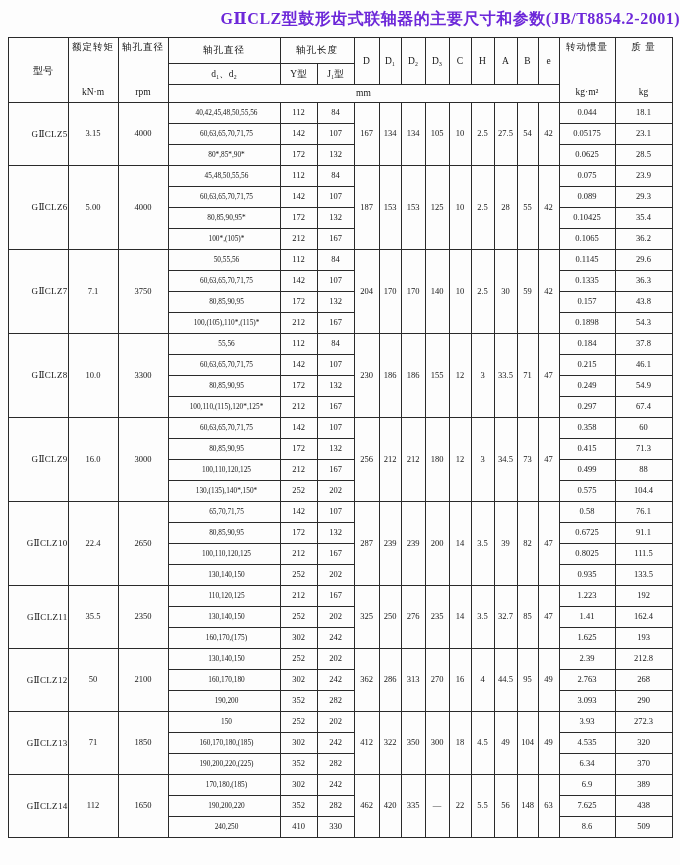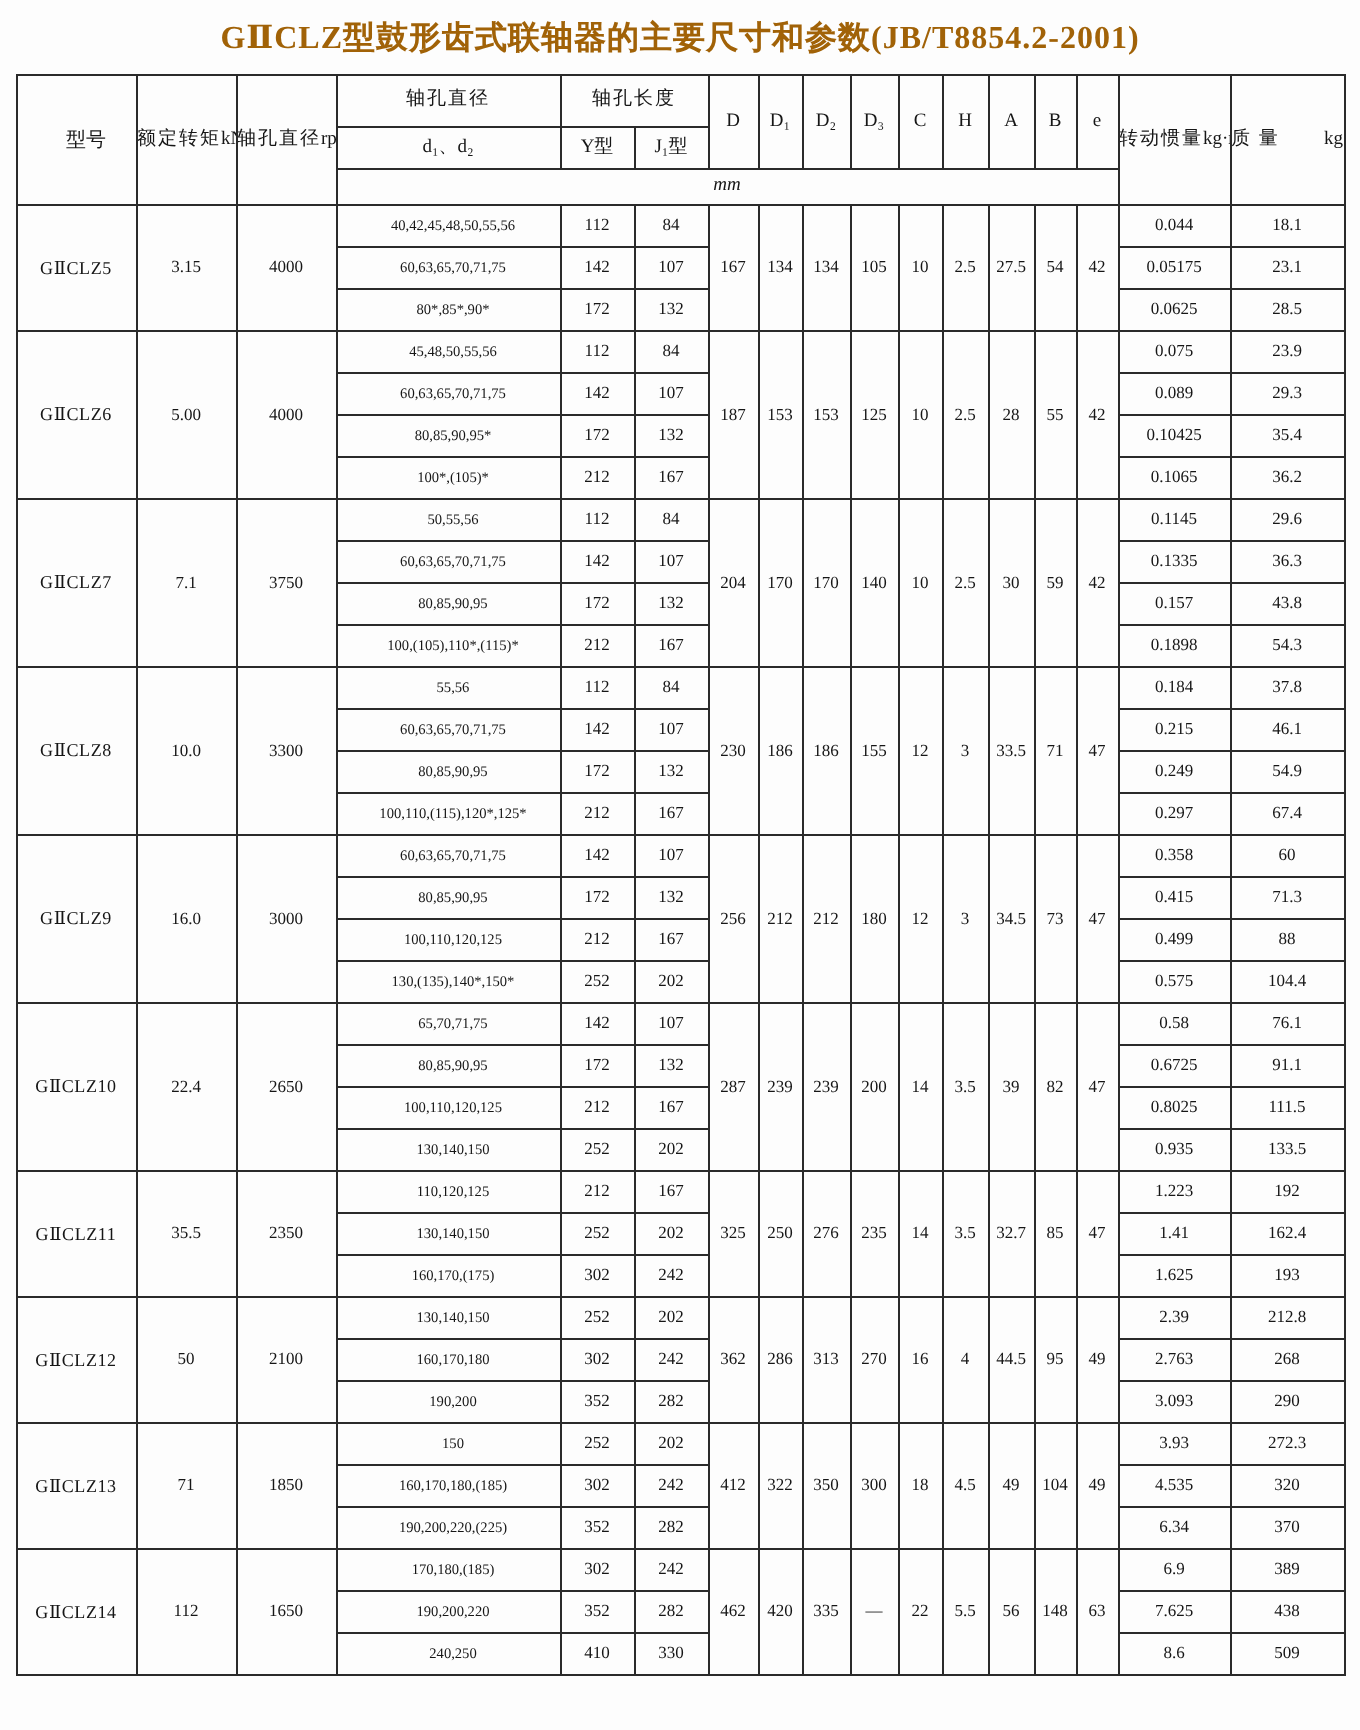--- a/index.html
+++ b/index.html
@@ -2,41 +2,41 @@
 <html><head>
 <meta charset="utf-8">
 <style>
   html,body{margin:0;padding:0;}
   body{
     width:680px;height:865px;background:#fdfdfd;color:#161616;
     font-family:"Liberation Serif","DejaVu Serif",serif;
     -webkit-font-smoothing:antialiased;
   }
   .title{
-    text-align:center;font-weight:bold;font-size:16px;
-    padding:9px 0 7px;letter-spacing:.5px;color:#a16207;
+    text-align:right;font-weight:bold;font-size:16px;
+    padding:9px 0 7px;letter-spacing:.5px;color:#6d28d9;
   }
   table{
     border-collapse:collapse;table-layout:fixed;
     margin:0 auto;width:664px;border:1.5px solid #1c1c1c;
   }
   td{
     border:1px solid #2a2a2a;text-align:center;vertical-align:middle;
     font-size:8.5px;line-height:1.15;padding:0;overflow:hidden;
     white-space:nowrap;
   }
   thead td{font-size:9.5px;}
   .hdr-cjk{letter-spacing:1px;}
-  .two-line{display:flex;flex-direction:row;justify-content:space-between;
+  .two-line{display:flex;flex-direction:column;justify-content:space-between;
     align-items:center;height:56px;padding:4px 0;}
   .vertical{width:1em;margin:16px auto;word-break:break-all;line-height:1.5;font-size:10px;}
-  .model{font-size:9px;letter-spacing:.3px;}
+  .model{font-size:9px;letter-spacing:.3px;text-align:right;}
   .dia{text-align:center;padding-left:5px;font-size:7.3px;}
   tbody tr{height:21px;}
-  tr.hr1{height:25px;} tr.hr2{height:21px;} tr.hr3{height:17px;font-style:italic;}
+  tr.hr1{height:25px;} tr.hr2{height:21px;} tr.hr3{height:17px;}
 </style>
 </head>
 <body>
 
 <div class="title">GⅡCLZ型鼓形齿式联轴器的主要尺寸和参数(JB/T8854.2-2001)</div>
 
 <table>
   <colgroup>
     <col style="width:60px">
       <col style="width:50px">

